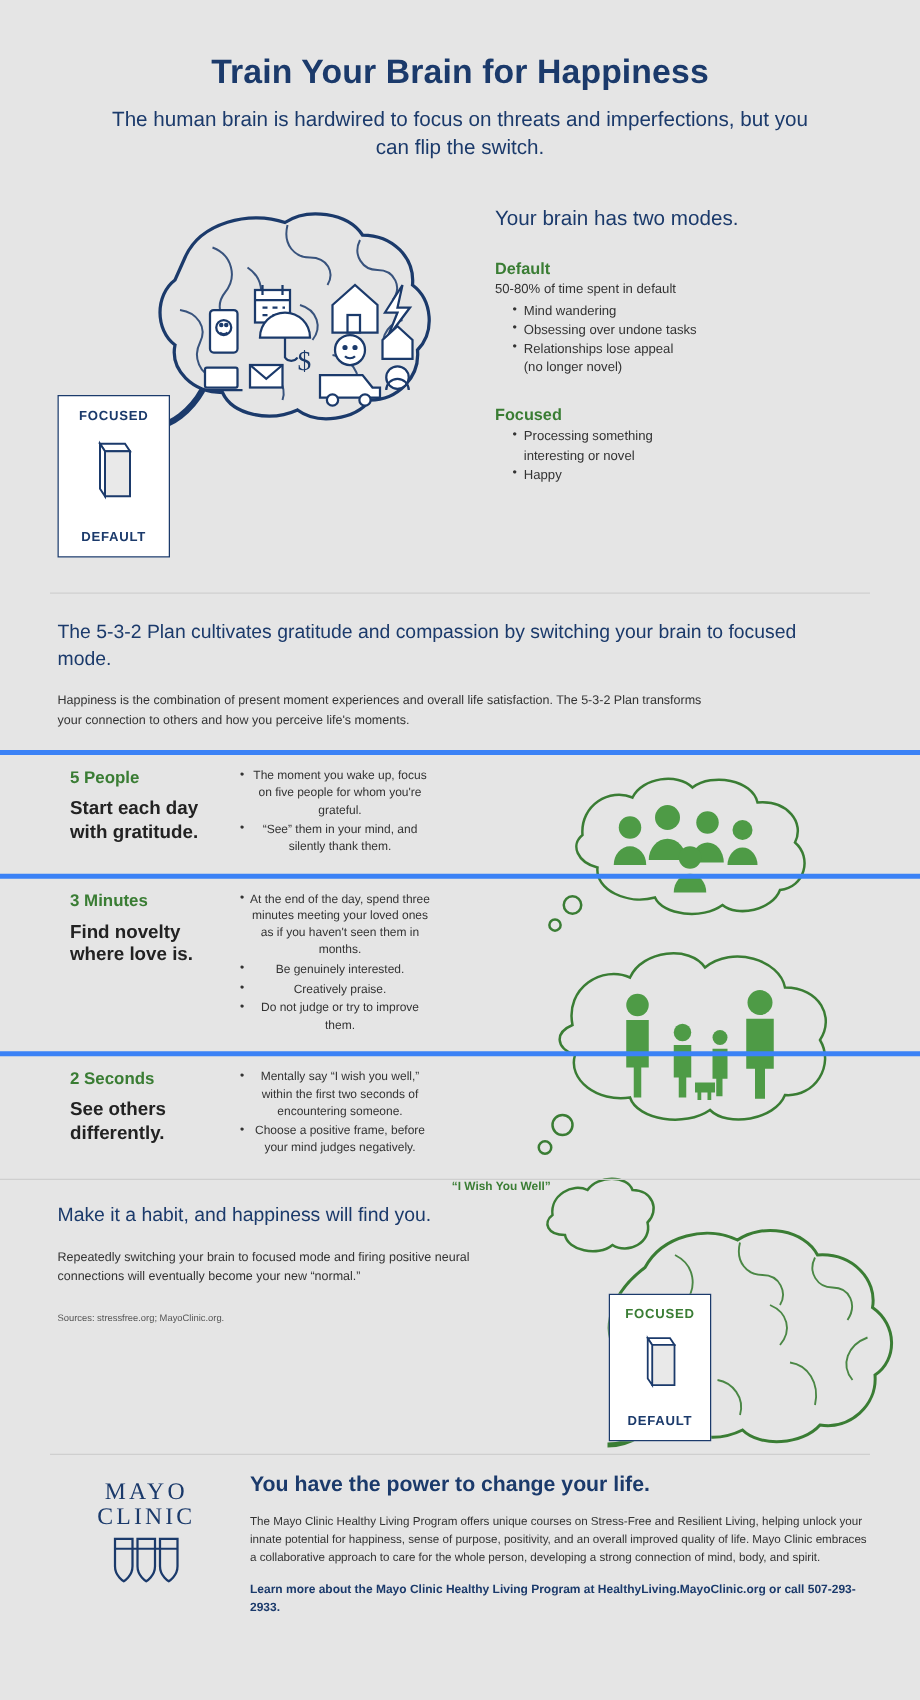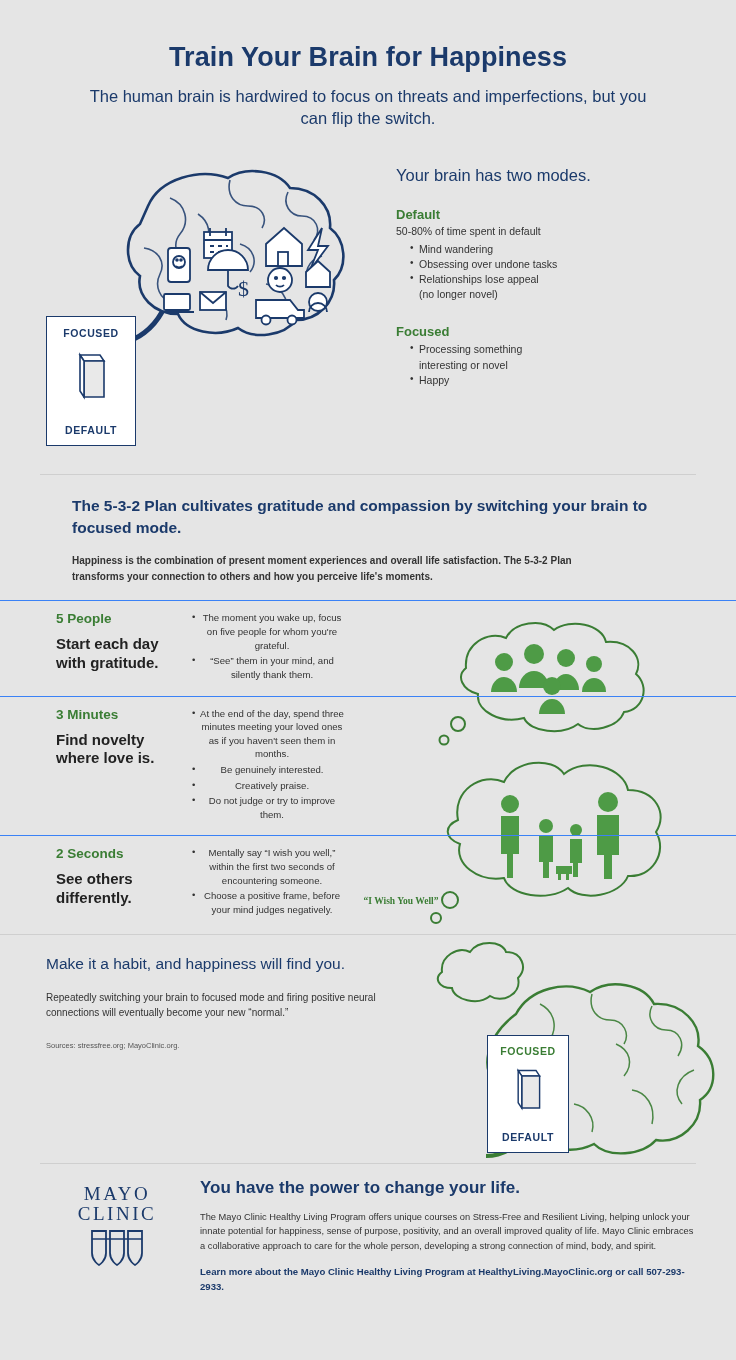--- a/index.html
+++ b/index.html
@@ -133,22 +133,21 @@
 
   
   .divider {
     height: 1px;
     background: #cfcfcf;
     margin: 0 40px;
   }
 
   
   .plan-head {
-    padding: 20px 40px 0 72px;
-    font-weight: bold;
+    padding: 20px 40px 0 46px;
   }
   .plan-title {
     font-size: 15.5px;
     color: #1b3a6b;
     line-height: 1.45;
     max-width: 620px;
   }
   .plan-desc {
     font-size: 10px;
     color: #333;
@@ -157,21 +156,21 @@
     max-width: 520px;
   }
 
   .plan-rows {
     position: relative;
     margin-top: 16px;
   }
   .plan-row {
     position: relative;
     padding: 10px 0 12px 56px;
-    border-top: 1px solid #3b82f6;
+    border-top: 4px solid #3b82f6;
     min-height: 82px;
     box-sizing: border-box;
   }
   .plan-row:first-child { border-top: none; }
   .plan-left {
     display: inline-block;
     vertical-align: top;
     width: 128px;
   }
   .plan-num {
@@ -556,21 +555,21 @@
         <div class="plan-sub">See others differently.</div>
       </div><div class="plan-right">
         <ul class="plan-list">
           <li>Mentally say “I wish you well,” within the first two seconds of encountering someone.</li>
           <li>Choose a positive frame, before your mind judges negatively.</li>
         </ul>
       </div>
     </div>
   </div>
 
-  <div class="wish-label" style="left:358px; top:896px; width:86px;font-family:Liberation Serif, serif;">“I Wish You Well”</div>
+  <div class="wish-label" style="left:358px; top:944px; width:86px;">“I Wish You Well”</div>
 
   <div class="habit">
     <div class="habit-title">Make it a habit, and happiness will find you.</div>
     <div class="habit-body">Repeatedly switching your brain to focused mode and firing positive neural connections will eventually become your new “normal.”</div>
     <div class="sources">Sources: stressfree.org; MayoClinic.org.</div>
   </div>
 
   <div class="switch-box2">
     <div class="switch-label" style="color:#3a7d34">FOCUSED</div>
     <div class="switch-lever">

